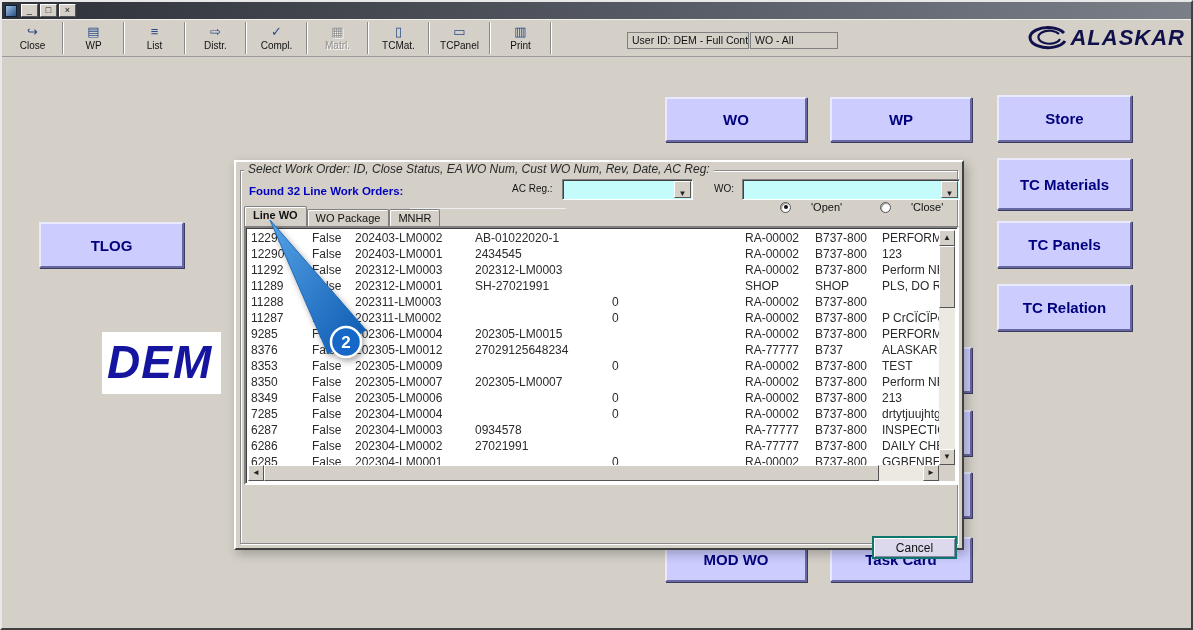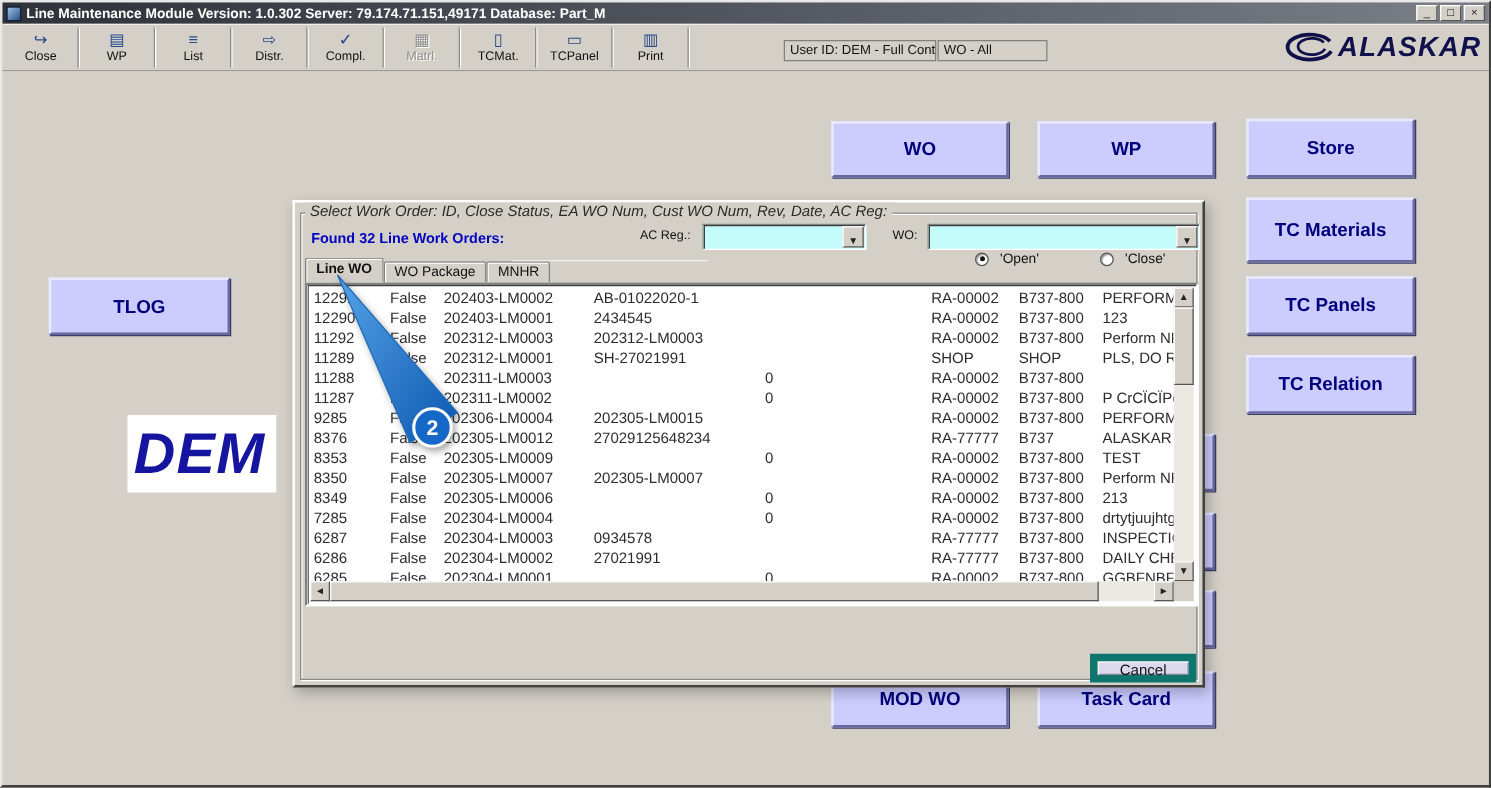--- a/index.html
+++ b/index.html
@@ -68,21 +68,21 @@
   .combo { position:absolute; top:17px; height:21px; background:#c4fcfc;
     border:1px solid; border-color:#808080 #fff #fff #808080;
     box-shadow:inset 1px 1px 0 #404040; }
   .cval { position:absolute; left:4px; top:2px; right:20px; font-size:12px;
     overflow:hidden; white-space:nowrap; }
   .cbtn { position:absolute; right:1px; top:1px; bottom:1px; width:17px;
     background:#d4d0c8; border:1px solid; border-color:#fff #555 #555 #fff;
     text-align:center; cursor:pointer; }
   .carr { font-size:8px; line-height:17px; color:#222; }
   .ritem { position:absolute; top:39px; display:flex; align-items:center;
-    gap:9px; cursor:pointer; }
+    gap:20px; cursor:pointer; }
   .rdot { width:11px; height:11px; border-radius:50%; background:#fff;
     border:1px solid #555; box-shadow:inset 1px 1px 1px #9a9a9a; }
   .rdot.sel::after { content:''; display:block; width:4px; height:4px;
     margin:2.5px auto; border-radius:50%; background:#111; }
   .rlbl { font-size:11px; color:#111; }
 
   .tabs { position:absolute; left:8px; top:44px; width:322px; height:20px;
     display:flex; align-items:flex-end; }
   .tabs::after { content:''; position:absolute; left:166px; right:0; top:2px;
     border-top:1px solid #eee; }
@@ -107,38 +107,37 @@
     border:1px solid; border-color:#fff #555 #555 #fff; font-size:8px;
     line-height:14px; text-align:center; color:#222; cursor:pointer; }
   .sarr.up{top:0;left:0} .sarr.down{bottom:0;left:0}
   .sarr.hl{left:0;top:0}  .sarr.hr{right:0;top:0}
   .vthumb { position:absolute; left:0; top:16px; width:16px; height:62px;
     background:#d4d0c8; border:1px solid; border-color:#fff #555 #555 #fff; cursor:grab; }
   .hthumb { position:absolute; left:16px; top:0; height:16px; width:89%;
     background:#d4d0c8; border:1px solid; border-color:#fff #555 #555 #fff; cursor:grab; }
   .scorner { position:absolute; right:2px; bottom:2px; width:16px; height:16px; background:#d4d0c8; }
 
-  .cancel { position:absolute; left:636px; top:361px; width:85px; height:23px;
+  .cancel { position:absolute; left:636px; top:374px; width:85px; height:23px;
     background:#dcd9ec; font-family:"Liberation Sans",sans-serif; font-size:12px;
-    color:#111; border:6px solid #0f766e;
+    color:#111; border:2px solid #0f766e;
     box-shadow:inset 1px 1px 0 #fff, inset -1px -1px 0 #8a87a0; cursor:pointer; }
 
   .callout { position:absolute; left:246px; top:155px; width:130px; height:152px;
     z-index:20; filter:drop-shadow(2px 3px 3px rgba(0,0,0,.35)); }
   .callout text { font-family:"Liberation Sans",sans-serif; font-size:17px;
     font-weight:bold; fill:#fff; text-anchor:middle; }
 </style>
 </head>
 <body>
 
 <div class="screen">
 
   <div class="titlebar">
     <div class="ticon"></div>
-    <div class="ttitle">Line Maintenance Module  Version: 1.0.302 Server: 79.174.71.151,49171 Database: Part_M</div>
     <div class="wbtns">
       <div class="wbtn">_</div>
       <div class="wbtn">□</div>
       <div class="wbtn">×</div>
     </div>
   </div>
 
   <div class="toolbar">
     <div class="tbtn">
       <div class="ticn">↪</div>

